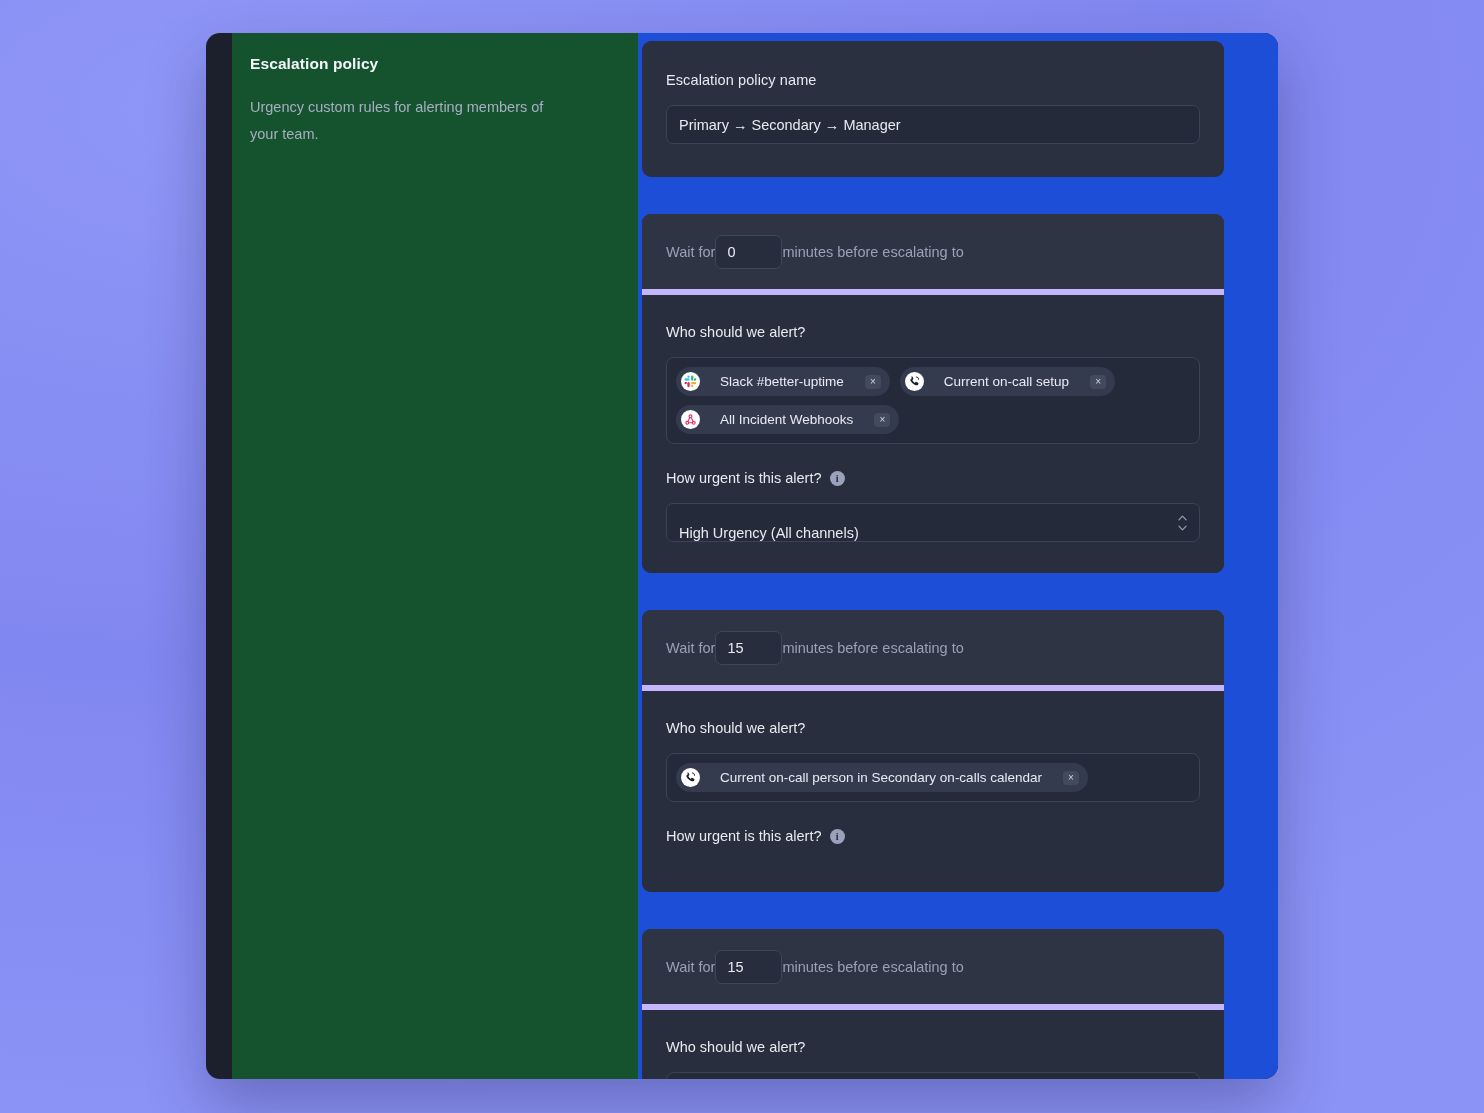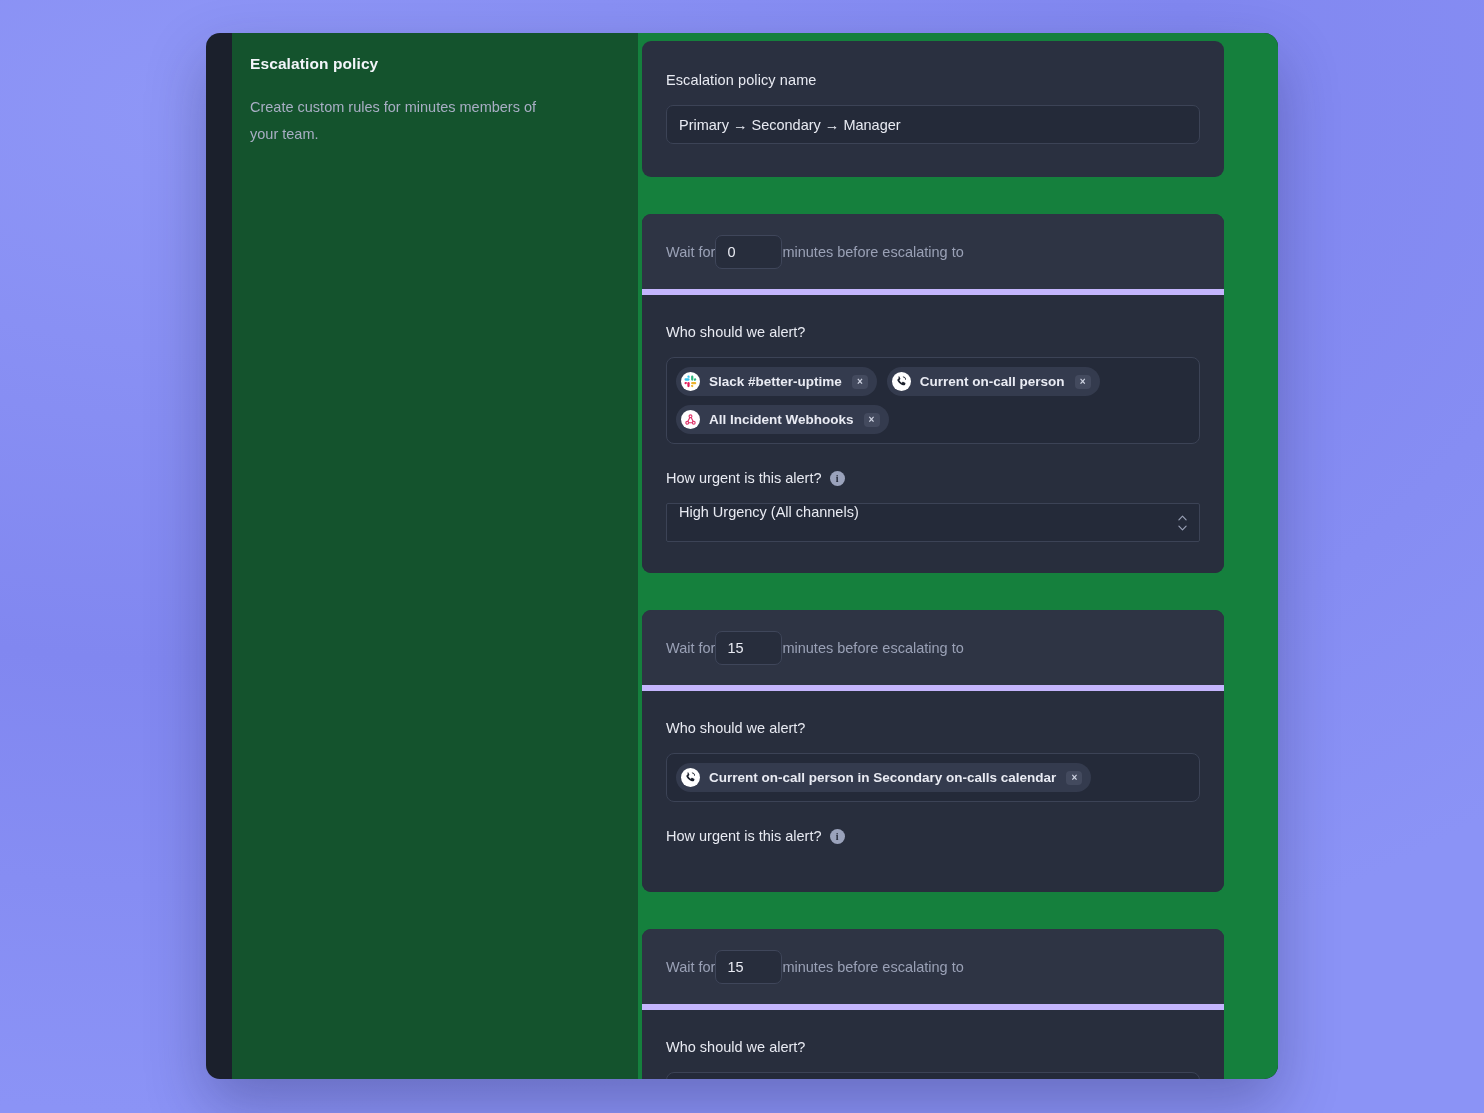--- a/index.html
+++ b/index.html
@@ -73,21 +73,21 @@
   .help-link {
     color: #c5cada;
     text-decoration: underline;
     text-underline-offset: 2px;
     cursor: pointer;
   }
 
   
   .main {
     flex: 1 1 auto;
-    background: #15803d;
+    background: #1d4ed8;
     padding: 8px 54px 0 4px;
     overflow: hidden;
   }
 
   .card {
     background: #2a3040;
     border-radius: 9px;
     margin-bottom: 37px;
     overflow: hidden;
   }
@@ -170,30 +170,29 @@
     display: flex;
     flex-wrap: wrap;
     gap: 9px 10px;
     min-height: 48px;
     align-content: flex-start;
   }
 
   .chip {
     display: inline-flex;
     align-items: center;
-    gap: 9px;
+    gap: 20px;
     background: #343b4e;
     border-radius: 999px;
     height: 29px;
     padding: 0 9px 0 5px;
     color: #e9ebf3;
     font-size: 13.5px;
     white-space: nowrap;
     cursor: pointer;
-    font-weight: bold;
   }
 
   .chip-ico {
     width: 19px;
     height: 19px;
     border-radius: 50%;
     background: #ffffff;
     display: inline-flex;
     align-items: center;
     justify-content: center;
@@ -236,25 +235,25 @@
   
   .select-wrap {
     position: relative;
   }
 
   .select-box {
     width: 100%;
     height: 39px;
     background: #242a39;
     border: 1px solid #3c4356;
-    border-radius: 2px;
+    border-radius: 7px;
     color: #e9ebf3;
     font-size: 14.5px;
     display: flex;
-    align-items: flex-start;
+    align-items: flex-end;
     padding: 0 34px 0 12px;
     cursor: pointer;
   }
 
   .select-arrows {
     position: absolute;
     right: 13px;
     top: 50%;
     transform: translateY(-50%);
     display: flex;
@@ -270,21 +269,21 @@
 </head>
 <body>
 
 <div class="bg-wash"></div>
 
 <div class="window">
 
   <aside class="sidebar">
     <h1 class="sidebar-title">Escalation policy</h1>
 
-    <p class="sidebar-desc">Create custom rules for minutes members of your team.</p>
+    <p class="sidebar-desc">Urgency custom rules for alerting members of your team.</p>
 
   </aside>
 
   <main class="main">
 
     <section class="card name-card">
       <div class="field-label">Escalation policy name</div>
       <input class="text-input" type="text" value="Primary → Secondary → Manager" style="">
     </section>
 
@@ -319,21 +318,21 @@
             <span class="chip-x">×</span>
           </span>
 
           <span class="chip">
             <span class="chip-ico">
               <svg width="13" height="13" viewBox="0 0 24 24" fill="#1b202c">
                 <path d="M6.6 2.6c.6-.2 1.3.1 1.6.7l1.6 3c.3.6.2 1.3-.3 1.7l-1.2 1c-.2.2-.3.5-.2.8.5 1.3 1.9 3.2 3.9 4.5.3.2.6.1.8-.1l1-1.1c.4-.5 1.1-.6 1.7-.3l3 1.6c.6.3.9 1 .7 1.6l-.5 1.6c-.2.7-.8 1.2-1.5 1.3-1.5.2-4.4 0-7.7-2.6-3.3-2.6-4.6-5.2-5.1-6.6-.2-.7 0-1.4.6-1.9l1.6-1.2z"></path>
                 <path d="M14.3 3.4a.7.7 0 0 1 .8-.6c2.8.4 5 2.6 5.4 5.4a.7.7 0 1 1-1.4.2 4.9 4.9 0 0 0-4.2-4.2.7.7 0 0 1-.6-.8z"></path>
               </svg>
             </span>
-            <span>Current on-call person</span>
+            <span>Current on-call setup</span>
             <span class="chip-x">×</span>
           </span>
 
           <span class="chip">
             <span class="chip-ico">
               <svg width="13" height="13" viewBox="0 0 24 24" fill="none" stroke="#e0356b" stroke-width="2.1" stroke-linecap="round">
                 <circle cx="6" cy="18" r="2.6"></circle>
                 <circle cx="18" cy="18" r="2.6"></circle>
                 <circle cx="12" cy="6" r="2.6"></circle>
                 <path d="M10.7 8.3 7.3 15.4"></path>

